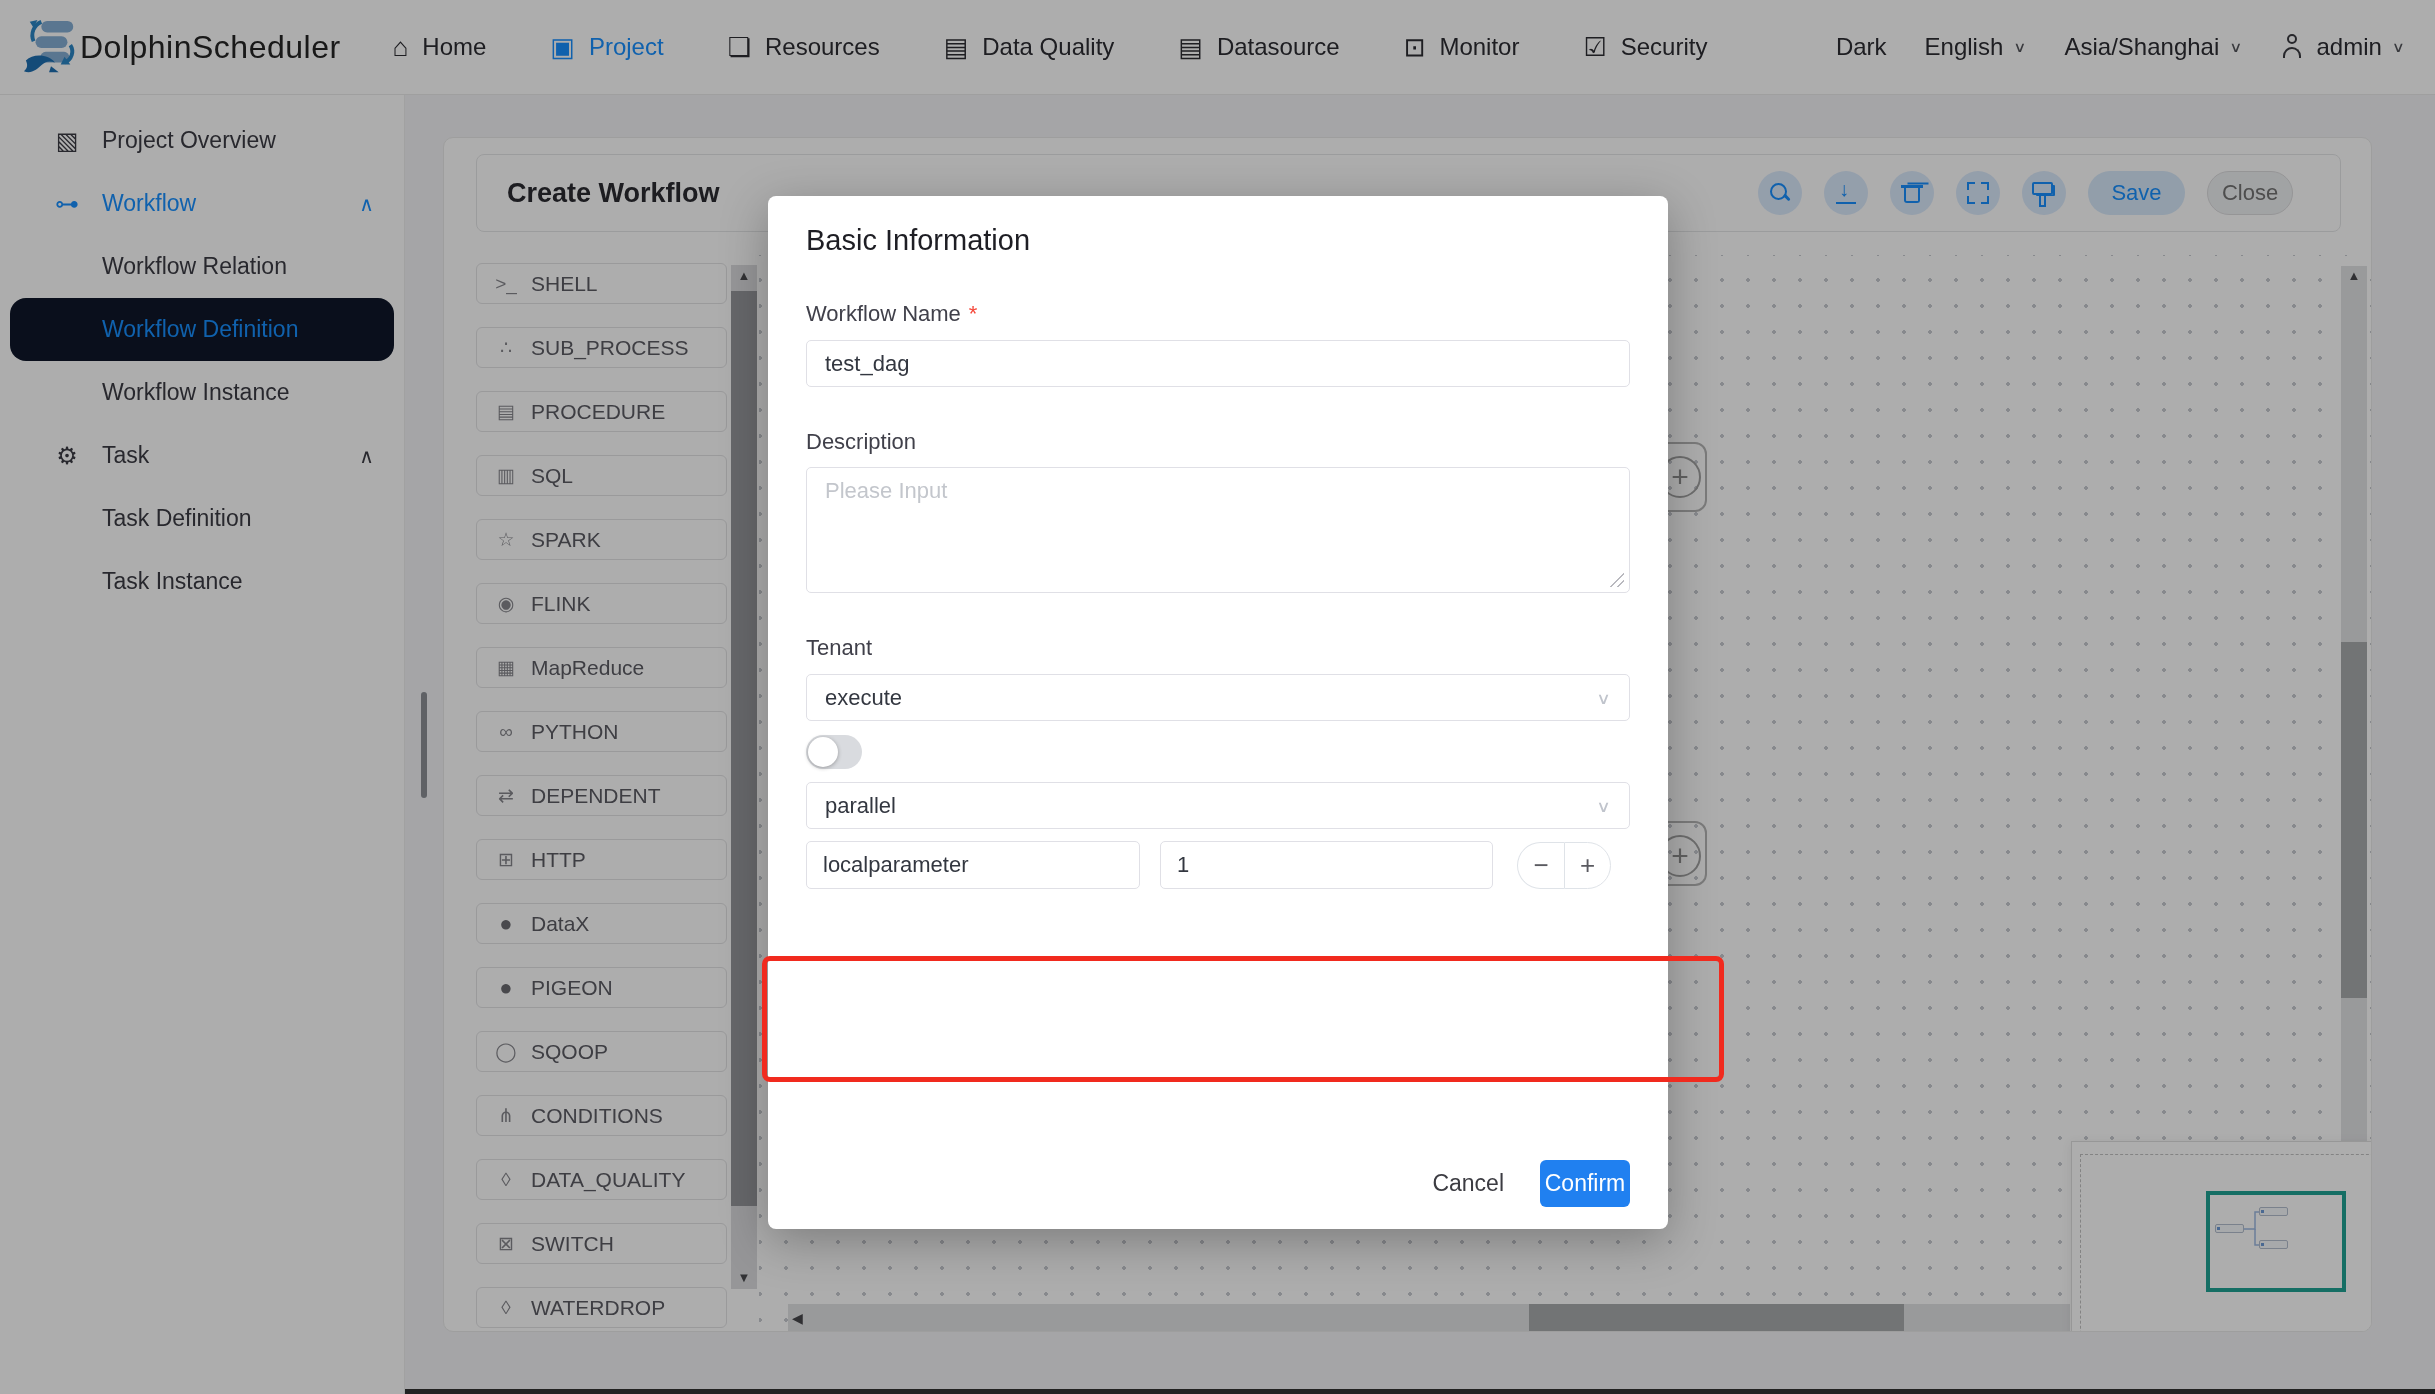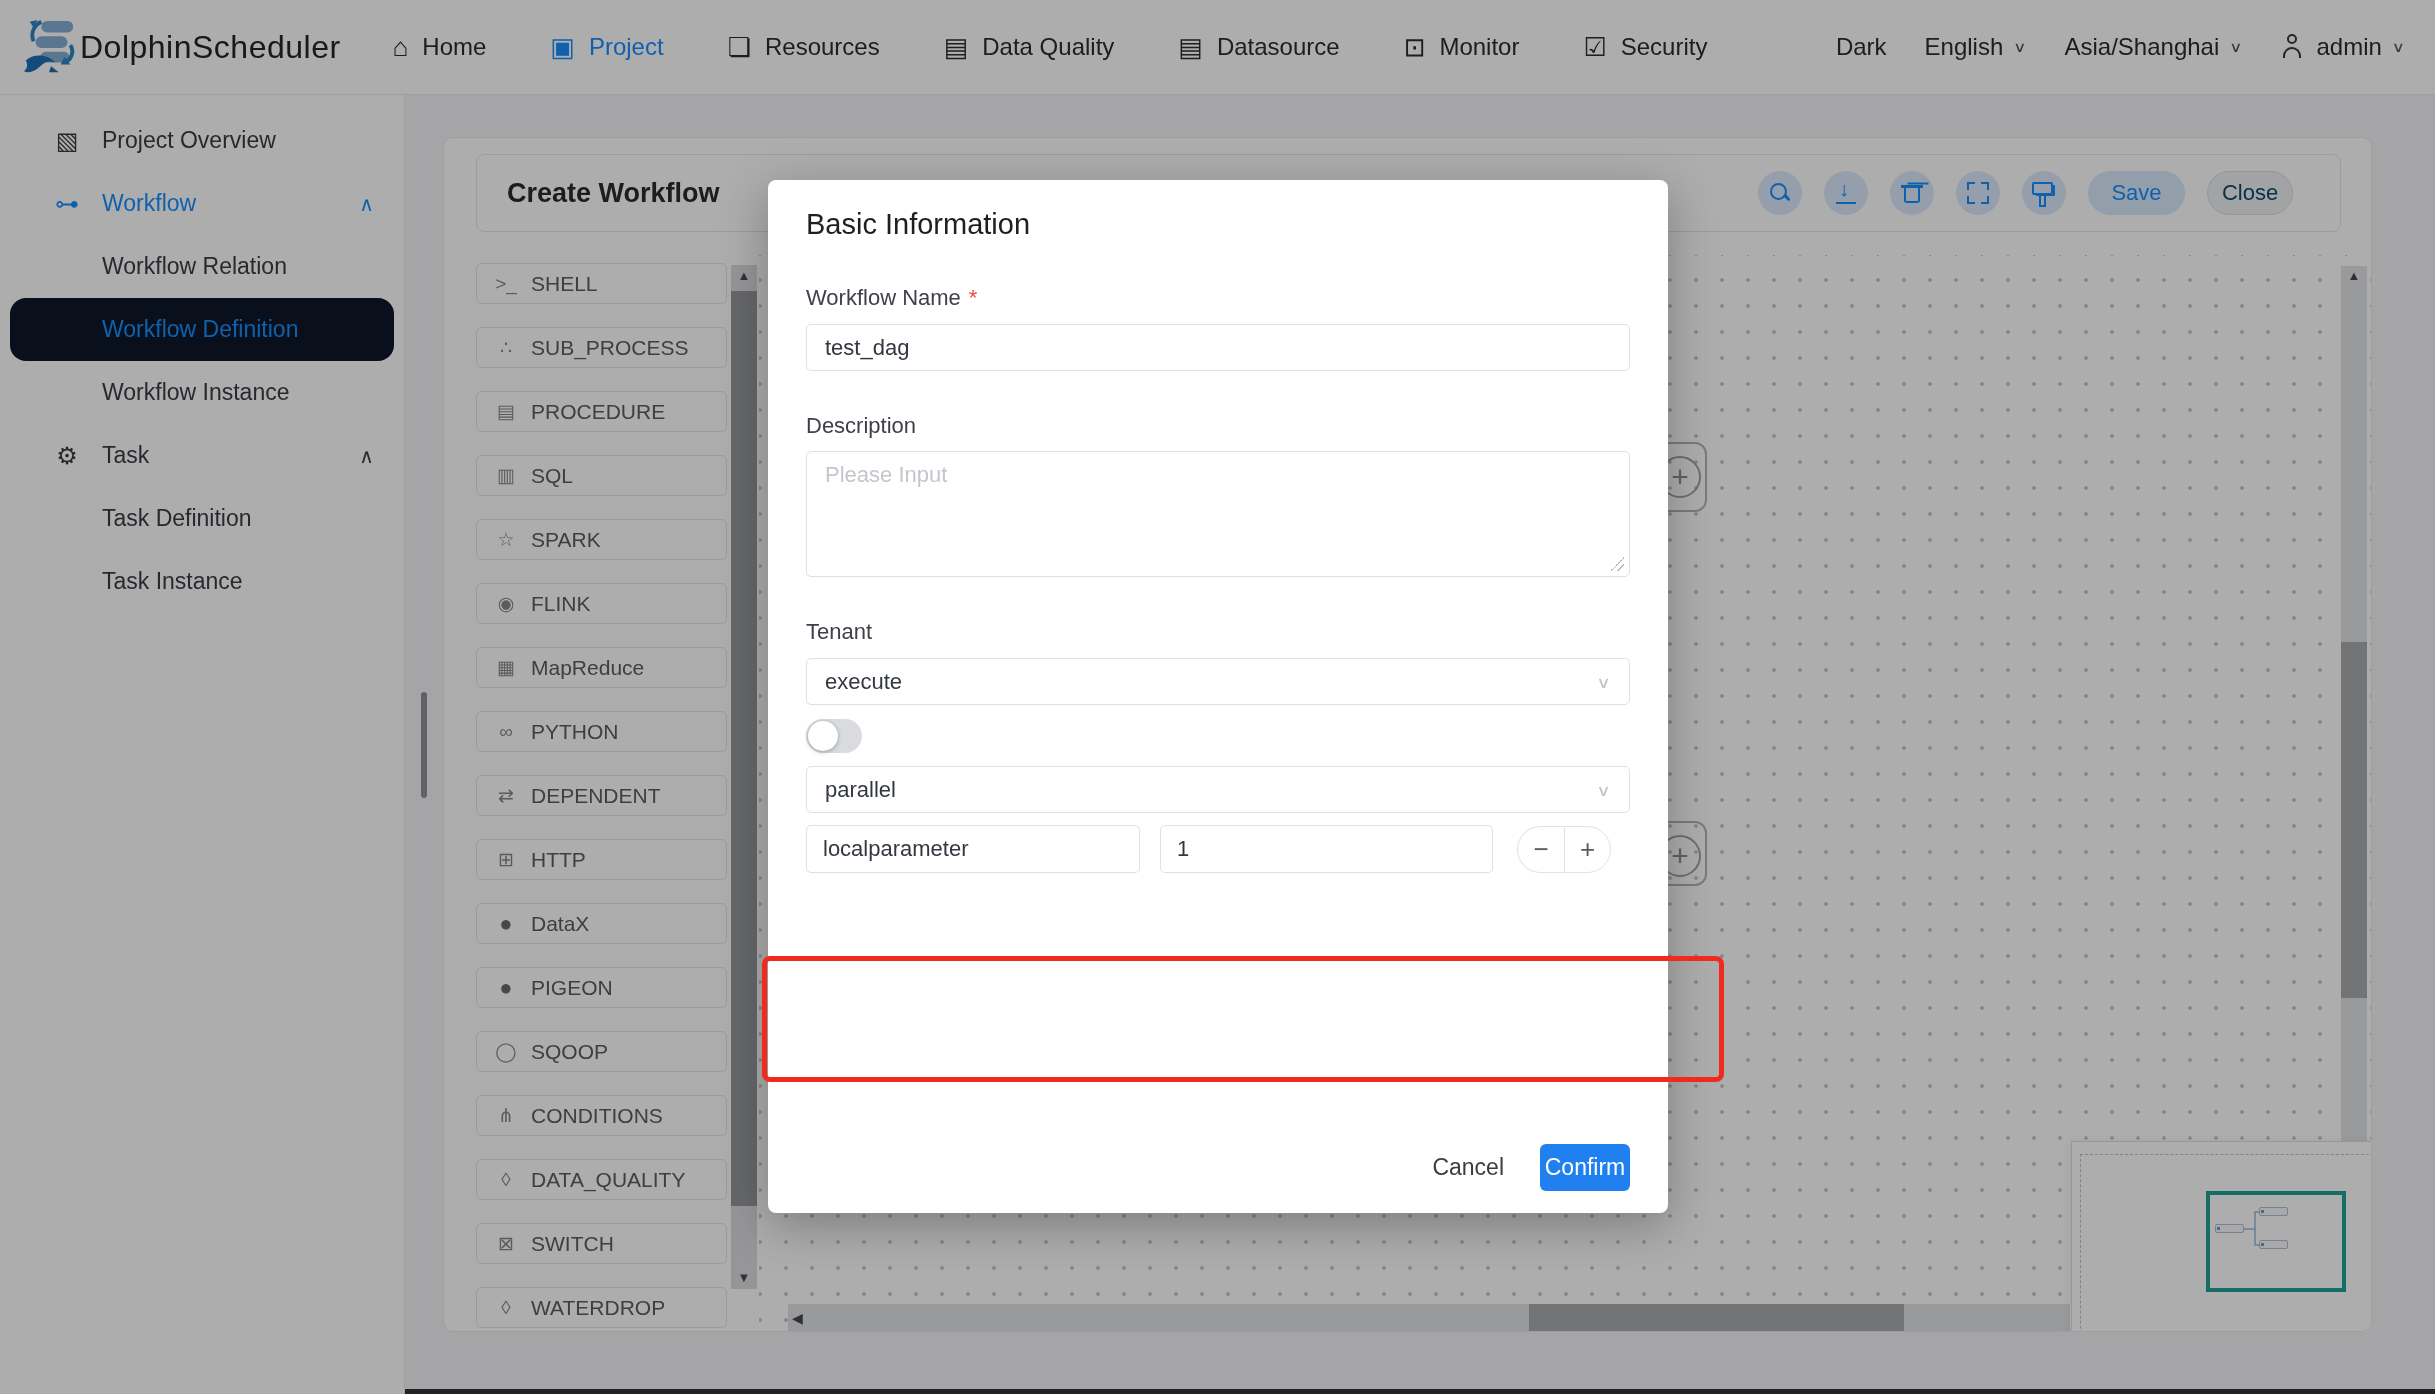--- a/index.html
+++ b/index.html
@@ -47,21 +47,21 @@
   .header-box {
     position:absolute; left:32px; top:16px; width:1865px; height:78px;
     border:1px solid #e5e6e8; border-radius:8px; display:flex; align-items:center;
     padding:0 47px 0 30px; background:#fff;
   }
   .page-title { font-size:27px; font-weight:bold; color:#2b2b31; }
   .toolbar { margin-left:auto; display:flex; align-items:center; gap:22px; }
   .tbtn { width:44px; height:44px; border-radius:50%; background:#dbeafd; display:flex; align-items:center; justify-content:center; cursor:pointer; position:relative; }
   .pill { height:44px; border-radius:22px; display:flex; align-items:center; justify-content:center; font-size:22px; cursor:pointer; }
   .pill.save { width:97px; background:#d7e9fb; color:#1890ff; }
-  .pill.close { width:86px; background:#eef0f2; border:1px solid #dcdcde; color:#0c4a6e; }
+  .pill.close { width:86px; background:#eef0f2; border:1px solid #dcdcde; color:#737373; }
   
   .ic { position:relative; }
   .ic-search { width:22px; height:22px; }
   .ic-search::before { content:""; position:absolute; left:1px; top:1px; width:13px; height:13px; border:2.5px solid #1890ff; border-radius:50%; }
   .ic-search::after { content:""; position:absolute; left:14px; top:14px; width:8px; height:2.5px; background:#1890ff; transform:rotate(45deg); border-radius:2px; }
   .ic-down { width:22px; height:22px; }
   .ic-down::before { content:"↓"; position:absolute; left:4px; top:-4px; font-size:20px; color:#1890ff; font-weight:bold; }
   .ic-down::after { content:""; position:absolute; left:1px; bottom:0; width:20px; height:2.5px; background:#1890ff; }
   .ic-trash { width:20px; height:22px; }
   .ic-trash::before { content:""; position:absolute; left:2px; top:6px; width:12px; height:13px; border:2.5px solid #1890ff; border-top:none; border-radius:0 0 3px 3px; }
@@ -106,21 +106,21 @@
   
   .minimap { position:absolute; left:1312px; top:886px; width:332px; height:226px; background:#fff;
     border:1px solid #dfdfdf; box-shadow:0 2px 10px rgba(0,0,0,0.08); }
   .minimap .dash { position:absolute; left:8px; right:8px; top:12px; bottom:12px; border:1px dashed #c2c2c2; }
   .viewport { position:absolute; left:134px; top:49px; width:140px; height:101px; border:4px solid #1fa294; cursor:move; }
   .mini-node { position:absolute; width:29px; height:9px; border:1px solid #b4bfce; background:#f7fafc; border-radius:2px; }
   .mini-node::before { content:""; position:absolute; left:1px; top:2px; width:3px; height:3px; background:#6d9bd8; }
   
   .overlay { position:absolute; inset:0; background:rgba(0,0,0,0.32); z-index:20; }
   .modal {
-    position:absolute; left:768px; top:180px; width:900px; height:1033px; z-index:30;
+    position:absolute; left:768px; top:196px; width:900px; height:1033px; z-index:30;
     background:#ffffff; border-radius:8px; box-shadow:0 12px 48px rgba(0,0,0,0.28);
     padding:0 38px;
   }
   .m-title { margin-top:28px; font-size:29px; color:#1e1e24; }
   .m-label { margin-top:42px; font-size:22px; color:#40404a; display:flex; gap:8px; }
   .m-label.first { margin-top:44px; }
   .req { color:#f5483b; font-size:22px; }
   .m-box { margin-top:13px; height:47px; border:1px solid #e0e0e6; border-radius:5px;
     display:flex; align-items:center; padding:0 18px; background:#fff; }
   .m-box input { border:none; outline:none; width:100%; font-size:22px; color:#333740; font-family:"Liberation Sans",sans-serif; background:transparent; }

